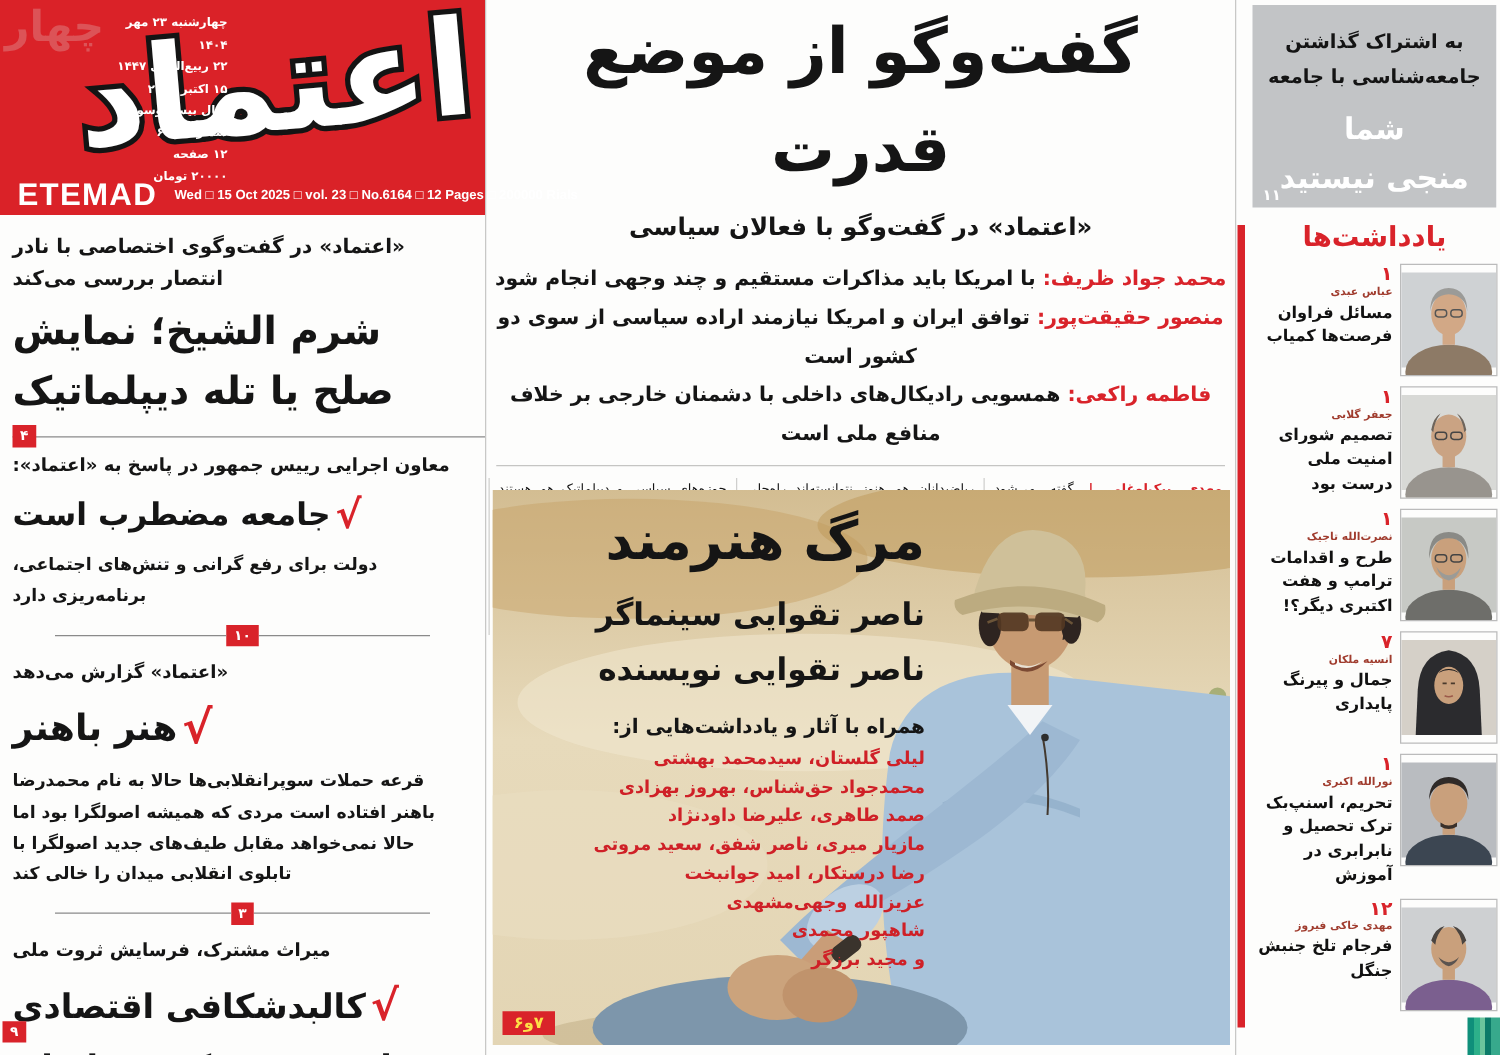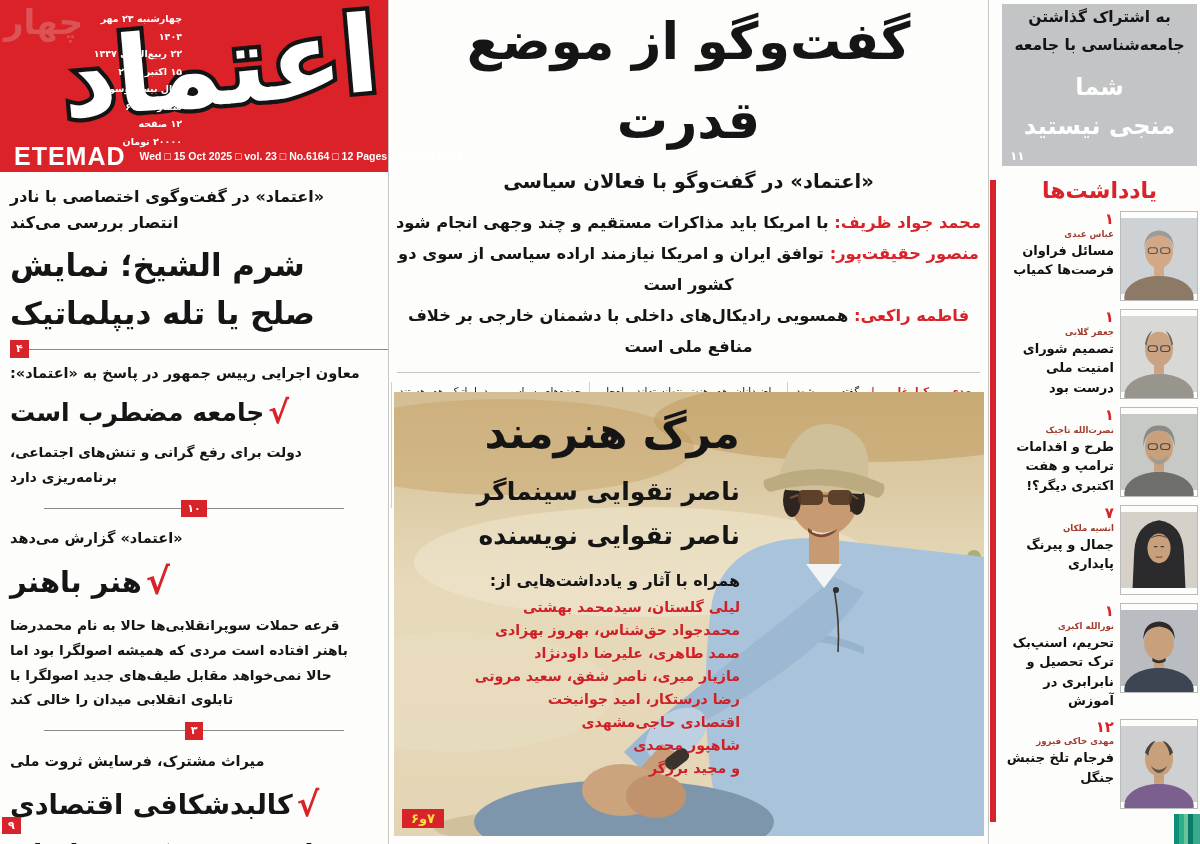--- a/index.html
+++ b/index.html
@@ -51,21 +51,21 @@
   .photo-text{position:absolute;left:14px;top:14px;width:332px;direction:rtl;text-align:right;}
   .ph-title{font-size:43px;font-weight:900;line-height:1.3;}
   .ph-sub{font-size:25px;font-weight:900;line-height:1.75;margin-top:8px;}
   .ph-intro{font-size:16px;font-weight:bold;margin-top:14px;}
   .ph-names{color:#cf2027;font-size:14.2px;font-weight:bold;line-height:1.62;margin-top:6px;}
   .photo-badge{position:absolute;left:8px;bottom:8px;background:#d9232a;color:#fde047;
                font-size:13px;font-weight:bold;padding:2px 9px;}
   
   .sidebar{position:absolute;left:989px;top:0;width:211px;height:844px;}
   .graybox{position:absolute;left:13px;top:4px;right:3px;height:162px;background:#c2c4c6;
-           direction:rtl;text-align:center;padding-top:0;box-sizing:border-box;}
+           direction:rtl;text-align:center;padding-top:16px;box-sizing:border-box;}
   .gb-black{font-size:15.5px;font-weight:bold;color:#141414;line-height:1.8;}
   .gb-white{font-size:24px;font-weight:700;color:#fff;line-height:1.65;margin-top:8px;}
   .gb-num{position:absolute;left:8px;bottom:3px;color:#fff;font-size:12px;font-weight:bold;}
   .redbar{position:absolute;left:1px;top:180px;width:6px;height:642px;background:#d9232a;}
   .notes{position:absolute;left:12px;top:178px;right:2px;direction:rtl;}
   .notes-title{color:#d9232a;font-size:22px;font-weight:900;text-align:center;margin-bottom:8px;}
   .note{display:flex;gap:6px;margin-bottom:8px;align-items:flex-start;}
   .note-photo{flex:0 0 78px;width:78px;height:90px;border:1px solid #bbb;box-sizing:border-box;}
   .note-photo svg{display:block;width:100%;height:100%;}
   .note-text{flex:1;text-align:right;}
@@ -202,21 +202,21 @@
           <div>ناصر تقوایی سینماگر</div>
           <div>ناصر تقوایی نویسنده</div>
         </div>
         <div class="ph-intro">همراه با آثار و یادداشت‌هایی از:</div>
         <div class="ph-names">
           <div>لیلی گلستان، سیدمحمد بهشتی</div>
           <div>محمدجواد حق‌شناس، بهروز بهزادی</div>
           <div>صمد طاهری، علیرضا داودنژاد</div>
           <div>مازیار میری، ناصر شفق، سعید مروتی</div>
           <div>رضا درستکار، امید جوانبخت</div>
-          <div>اقتصادی حاجی‌مشهدی</div>
+          <div>عزیزالله وجهی‌مشهدی</div>
           <div>شاهپور محمدی</div>
           <div>و مجید برزگر</div>
         </div>
       </div>
       <span class="photo-badge">۷و۶</span>
     </div>
   </div>
 
   <div class="sidebar">
     <div class="graybox">

